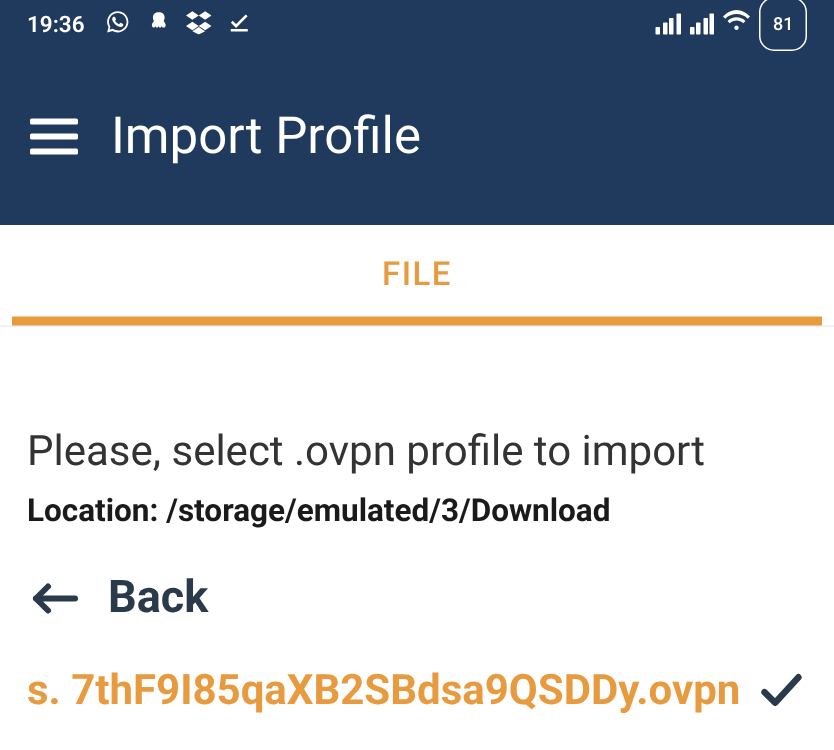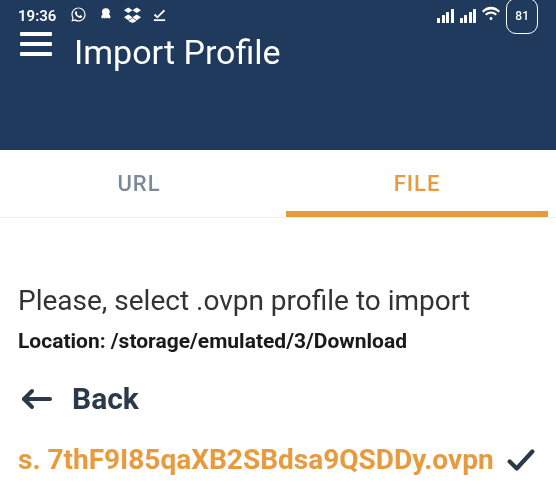--- a/index.html
+++ b/index.html
@@ -42,20 +42,21 @@
       font-size: 12px;
       font-weight: 500;
       display: inline-flex;
       align-items: center;
     }
     .app-bar {
       height: 118px;
       background: #1f3a5c;
       color: white;
       display: flex;
+      align-items: center;
       padding: 0 20px;
       gap: 22px;
     }
     .hamburger {
       display: flex;
       flex-direction: column;
       gap: 6px;
       cursor: pointer;
     }
     .hamburger-line {
@@ -216,23 +217,20 @@
 <div class="app-bar">
   <div class="hamburger">
     <div class="hamburger-line"></div>
     <div class="hamburger-line"></div>
     <div class="hamburger-line"></div>
   </div>
   <div class="app-title">Import Profile</div>
 </div>
 
 <div class="tabs">
-  <div class="tab">
-    <span>URL</span>
-  </div>
   <div class="tab active">
     <span>FILE</span>
   </div>
 </div>
 
 <div class="content">
   <div class="instruction">Please, select .ovpn profile to import</div>
   <div class="location">Location: /storage/emulated/3/Download</div>
 
   <div class="back-row">

